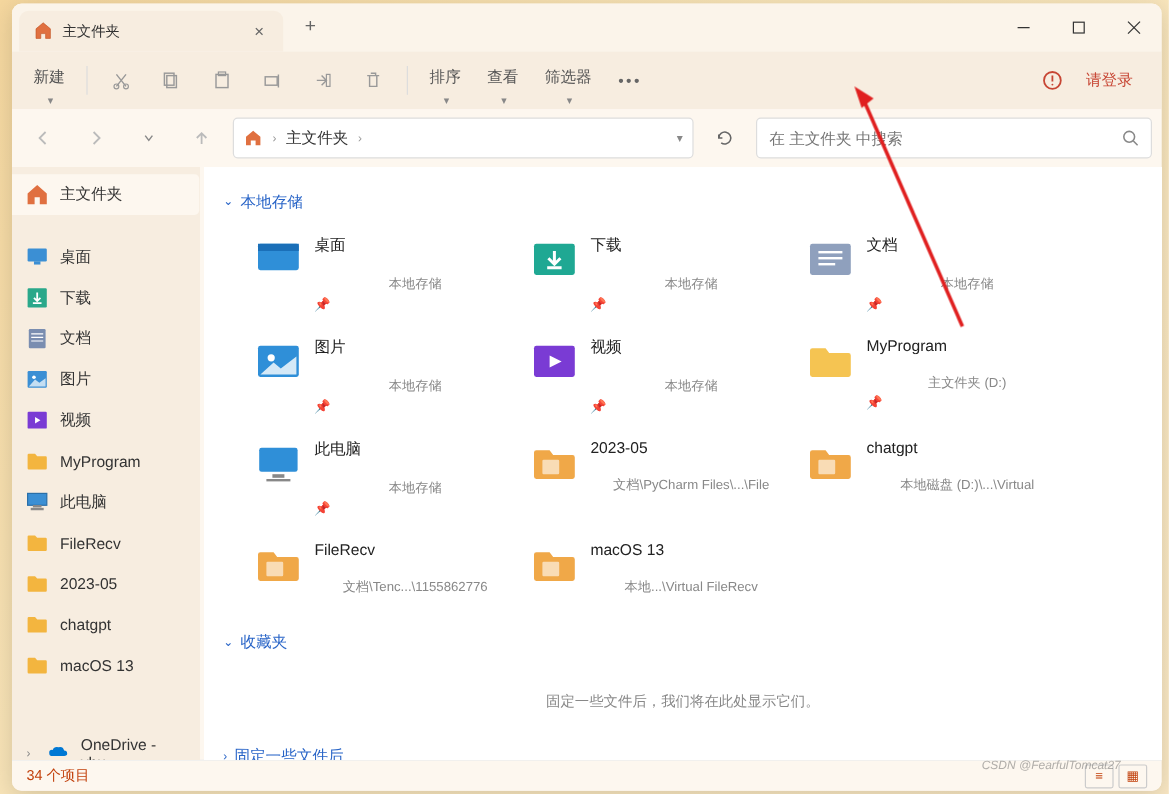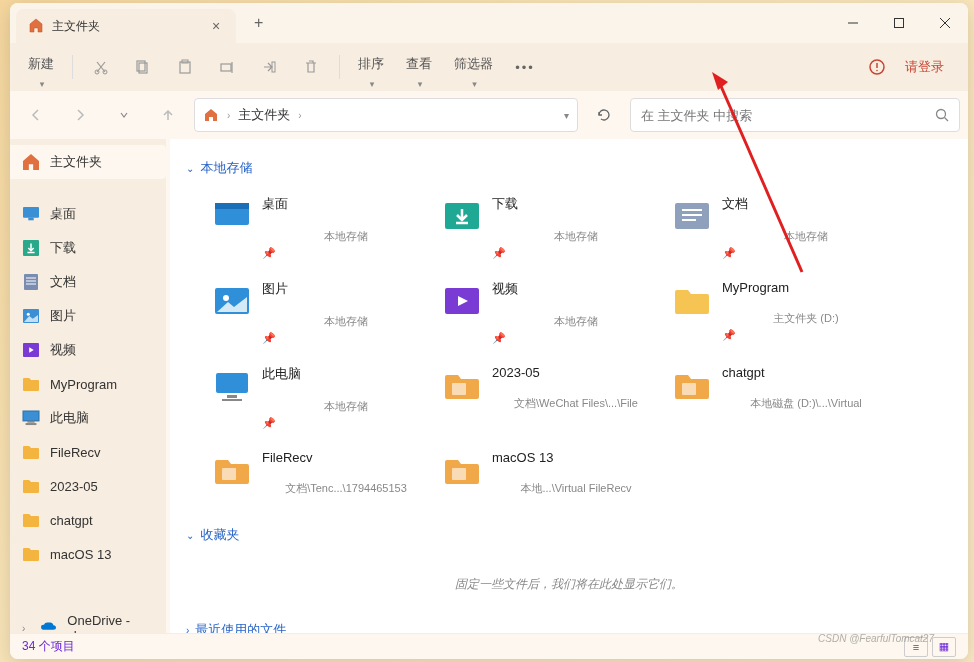--- a/index.html
+++ b/index.html
@@ -40,22 +40,22 @@
 .content { flex: 1; padding: 12px 16px; overflow-y: auto; background: #fff; margin: 0 0 0 4px; }
 .section-header { display: flex; align-items: center; gap: 6px; font-size: 13px; color: #2864c7; cursor: pointer; margin-bottom: 12px; margin-top: 8px; }
 .section-header .chev { font-size: 10px; }
 .items-grid { display: flex; flex-wrap: wrap; gap: 8px 0; margin-left: 20px; }
 .grid-item { width: 230px; display: flex; align-items: flex-start; gap: 10px; padding: 6px; cursor: pointer; border-radius: 4px; }
 .item-icon { width: 40px; height: 40px; flex-shrink: 0; }
 .item-text { flex: 1; min-width: 0; }
 .item-name { font-size: 13px; color: #222; white-space: nowrap; overflow: hidden; text-overflow: ellipsis; }
 .item-sub { font-size: 11px; color: #888; white-space: nowrap; overflow: hidden; text-overflow: ellipsis; margin-top: 16px; text-align: center; }
 .item-pin { font-size: 11px; color: #aaa; margin-top: 3px; }
-.empty-msg { text-align: center; color: #888; font-size: 12px; padding: 20px 0; font-style: italic; }
-.statusbar { height: 26px; display: flex; align-items: center; padding: 0 12px; font-size: 12px; color: #6d28d9; border-top: 1px solid #eee; background: #fdf7ef; }
+.empty-msg { text-align: center; color: #888; font-size: 12px; padding: 20px 0; }
+.statusbar { height: 26px; display: flex; align-items: center; padding: 0 12px; font-size: 12px; color: #c2410c; border-top: 1px solid #eee; background: #fdf7ef; }
 .status-spacer { flex: 1; }
 .view-toggle { display: flex; gap: 4px; }
 .view-btn { width: 24px; height: 20px; display: flex; align-items: center; justify-content: center; cursor: pointer; border: 1px solid #ccc; border-radius: 2px; font-size: 11px; }
 .watermark { position: absolute; bottom: 18px; right: 40px; font-size: 10px; color: rgba(100,100,100,0.5); font-style: italic; pointer-events: none; }
 .arrow-annotation { position: absolute; top: 72px; left: 712px; pointer-events: none; }
 svg { display: block; }
 </style>
 </head>
 <body>
 
@@ -450,21 +450,21 @@
           </div>
           <div class="grid-item">
             <div class="item-icon">
               <svg viewBox="0 0 40 40" width="40" height="40">
                 <path d="M3 12 Q3 10 5 10 H16 L19 14 H35 Q37 14 37 16 V32 Q37 34 35 34 H5 Q3 34 3 32 Z" fill="#f0a848"></path>
                 <rect x="10" y="18" width="14" height="12" fill="#fff" opacity="0.6" rx="1"></rect>
               </svg>
             </div>
   <div class="item-text">
     <div class="item-name">2023-05</div>
-    <div class="item-sub">文档\WeChat Files\...\File</div>
+    <div class="item-sub">文档\PyCharm Files\...\File</div>
 
   </div>
           </div>
           <div class="grid-item">
             <div class="item-icon">
               <svg viewBox="0 0 40 40" width="40" height="40">
                 <path d="M3 12 Q3 10 5 10 H16 L19 14 H35 Q37 14 37 16 V32 Q37 34 35 34 H5 Q3 34 3 32 Z" fill="#f0a848"></path>
                 <rect x="10" y="18" width="14" height="12" fill="#fff" opacity="0.6" rx="1"></rect>
               </svg>
             </div>
@@ -476,21 +476,21 @@
           </div>
           <div class="grid-item">
             <div class="item-icon">
               <svg viewBox="0 0 40 40" width="40" height="40">
                 <path d="M3 12 Q3 10 5 10 H16 L19 14 H35 Q37 14 37 16 V32 Q37 34 35 34 H5 Q3 34 3 32 Z" fill="#f0a848"></path>
                 <rect x="10" y="18" width="14" height="12" fill="#fff" opacity="0.6" rx="1"></rect>
               </svg>
             </div>
   <div class="item-text">
     <div class="item-name">FileRecv</div>
-    <div class="item-sub">文档\Tenc...\1794465153</div>
+    <div class="item-sub">文档\Tenc...\1155862776</div>
 
   </div>
           </div>
           <div class="grid-item">
             <div class="item-icon">
               <svg viewBox="0 0 40 40" width="40" height="40">
                 <path d="M3 12 Q3 10 5 10 H16 L19 14 H35 Q37 14 37 16 V32 Q37 34 35 34 H5 Q3 34 3 32 Z" fill="#f0a848"></path>
                 <rect x="10" y="18" width="14" height="12" fill="#fff" opacity="0.6" rx="1"></rect>
               </svg>
             </div>
@@ -503,21 +503,21 @@
         </div>
 
       <div class="section-header" style="margin-top:24px">
         <span class="chev">⌄</span>
         <span>收藏夹</span>
       </div>
       <div class="empty-msg">固定一些文件后，我们将在此处显示它们。</div>
 
       <div class="section-header">
         <span class="chev">›</span>
-        <span>最近使用的文件</span>
+        <span>固定一些文件后</span>
       </div>
     </div>
   </div>
 
   <div class="statusbar">
     <span>34 个项目</span>
     <div class="status-spacer"></div>
     <div class="view-toggle">
       <div class="view-btn">≡</div>
       <div class="view-btn">▦</div>

